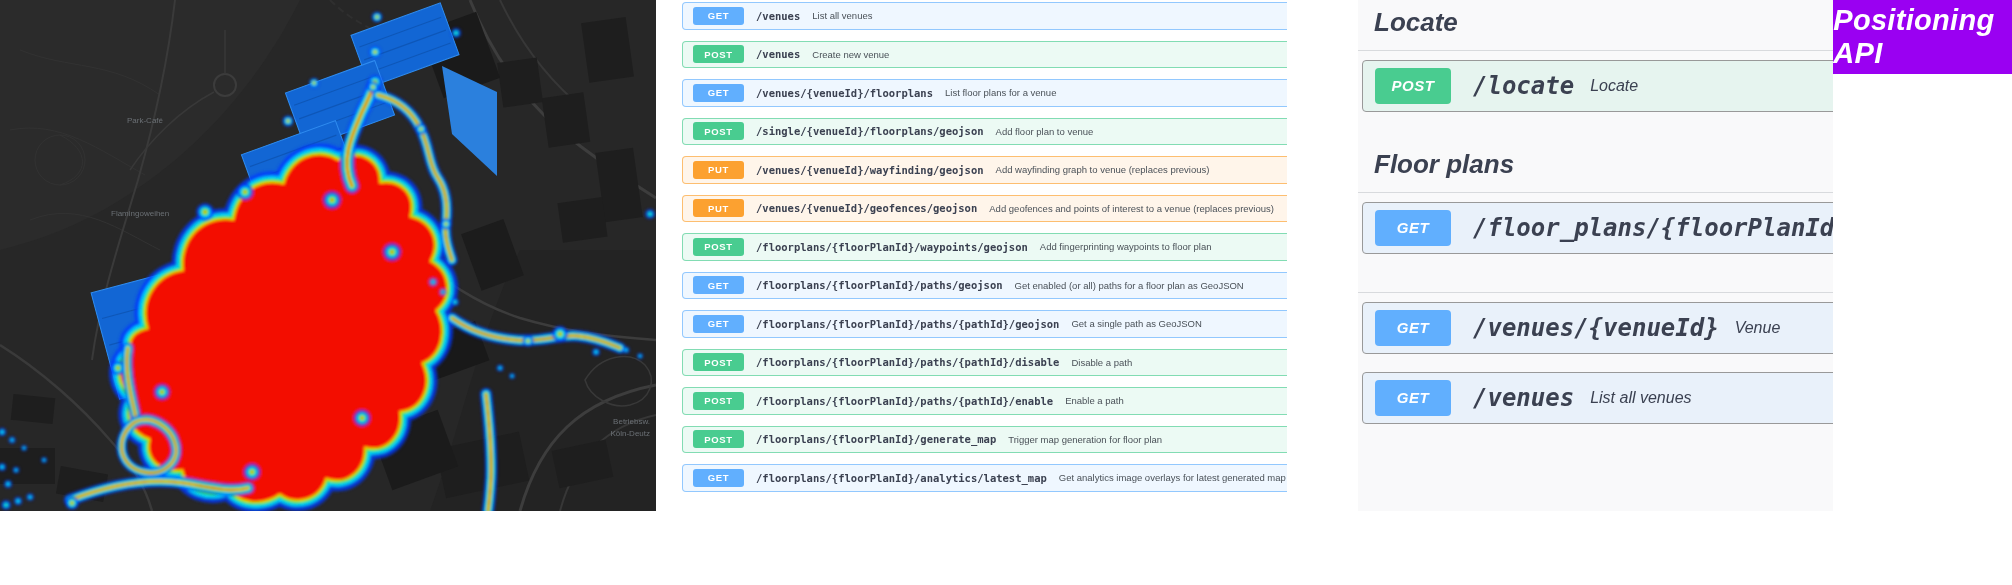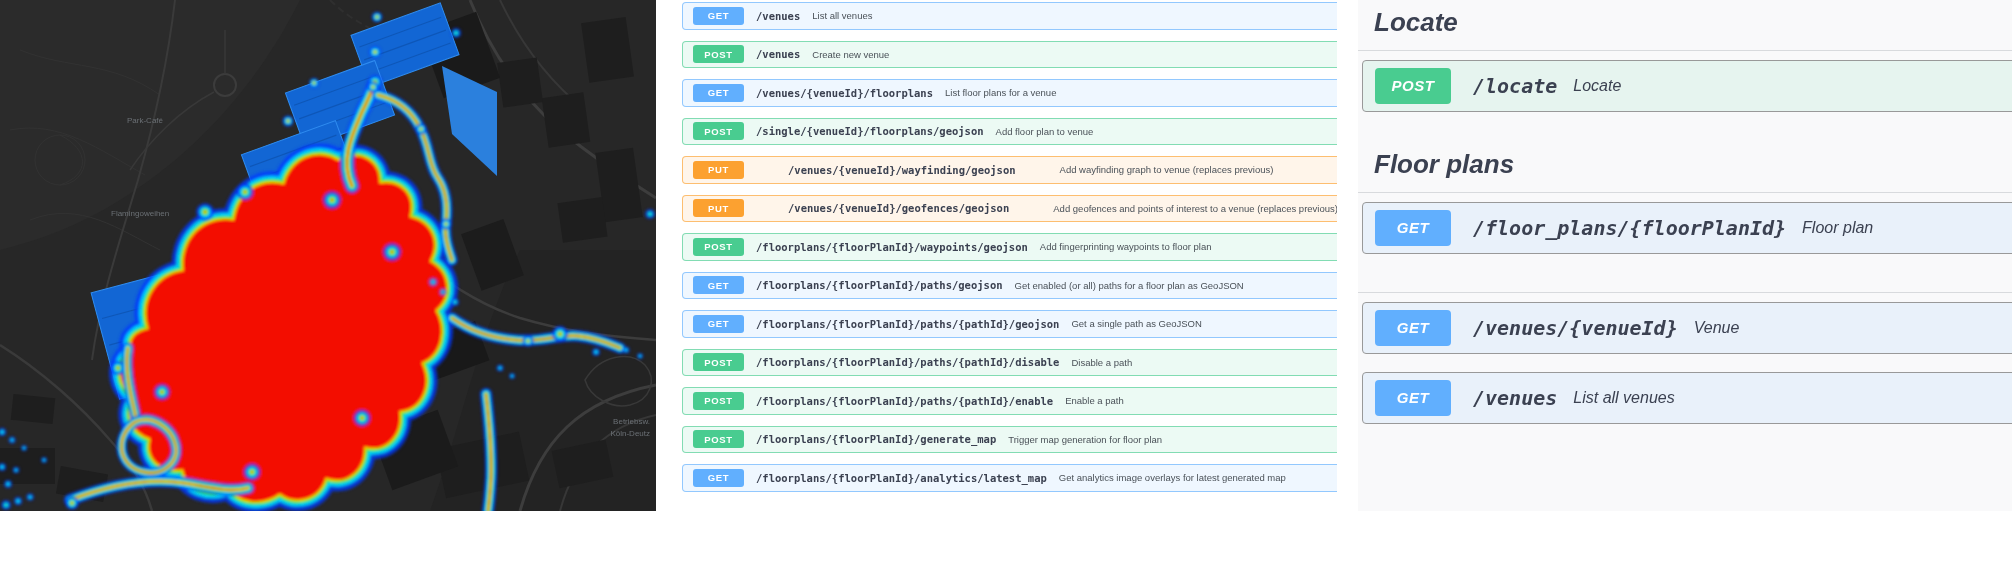--- a/index.html
+++ b/index.html
@@ -1,55 +1,55 @@
 <!DOCTYPE html>
 <html><head>
 <meta charset="utf-8">
 <style>
   html,body{margin:0;padding:0;background:#ffffff;}
   .canvas{position:relative;width:2012px;height:585px;overflow:hidden;
           font-family:"Liberation Sans",sans-serif;display:flex;background:#ffffff;}
-  .panel{display:flex;flex-direction:column;height:585px;}
+  .panel{display:flex;flex-direction:row;height:585px;}
   .panel-left{width:656px;}
   .panel-mid{width:660px;margin-left:21px;}
   .panel-right{width:654px;margin-left:21px;font-style:italic;}
   .content{height:511px;overflow:hidden;position:relative;}
   .panel-mid .content{background:#ffffff;padding:2px 0 0 5px;box-sizing:border-box;}
   .panel-right .content{background:#f9f9fa;box-sizing:border-box;}
   .banner{height:74px;display:flex;align-items:center;justify-content:center;
           background:#9a00f2;color:#ffffff;font-size:29px;font-weight:bold;letter-spacing:.3px;}
   
   .op-row{display:flex;align-items:center;height:27.5px;margin-bottom:11px;
           border:1px solid #999;border-radius:4px;padding-left:10px;
           width:calc(100% + 12px);box-sizing:border-box;white-space:nowrap;}
   .op-row .badge{display:inline-flex;align-items:center;justify-content:center;
           width:51px;height:18px;border-radius:3px;color:#fff;font-weight:bold;
           font-size:9.5px;letter-spacing:.6px;flex:none;}
   .op-row .path{margin-left:12px;font-family:"DejaVu Sans Mono",monospace;
           font-weight:bold;font-size:10.5px;color:#3b4151;}
   .op-row .desc{margin-left:12px;font-size:9.5px;color:#4a5158;}
   .m-get{background:rgba(97,175,254,.10);border-color:rgba(97,175,254,.65);}
   .m-post{background:rgba(73,204,144,.10);border-color:rgba(73,204,144,.65);}
-  .m-put{background:rgba(252,161,48,.10);border-color:rgba(252,161,48,.65);gap:32px;}
+  .m-put{background:rgba(252,161,48,.10);border-color:rgba(252,161,48,.65);}
   .m-get .badge{background:#61affe;}
   .m-post .badge{background:#49cc90;}
   .m-put .badge{background:#fca130;}
   
   .sec h2{margin:8px 0 12px 16px;font-size:26px;line-height:1.15;color:#3b4151;}
   .sec .divider{height:1px;background:#d8dadd;width:100%;margin-bottom:9px;}
   .sec{margin-top:0;}
   .sec + .sec{margin-top:38px;}
   .op-row-lg{display:flex;align-items:center;height:52px;margin:0 0 0 4px;
           border:1px solid #999;border-radius:4px;padding-left:12px;
           width:calc(100% + 20px);box-sizing:border-box;white-space:nowrap;}
   .op-row-lg .badge{display:inline-flex;align-items:center;justify-content:center;
           width:76px;height:36px;border-radius:4px;color:#fff;font-weight:bold;
           font-size:15px;letter-spacing:.5px;flex:none;}
   .op-row-lg .path{margin-left:22px;font-family:"DejaVu Sans Mono",monospace;
-          font-weight:bold;font-size:20px;color:#3b4151;}
+          font-weight:bold;font-size:24px;color:#3b4151;}
   .op-row-lg .desc{margin-left:16px;font-size:16px;color:#3b4151;}
   .op-row-lg + .op-row-lg{margin-top:18px;}
   
   .map{width:656px;height:511px;background:#b91c1c;}
   .maplabel{font-family:"Liberation Sans",sans-serif;font-size:8px;fill:#6b7075;}
 </style>
 </head>
 <body>
 
 <div class="canvas">
@@ -424,14 +424,17 @@
             <span class="path">/venues/{venueId}</span>
             <span class="desc">Venue</span>
           </div>
         <div class="op-row-lg m-get">
             <span class="badge">GET</span>
             <span class="path">/venues</span>
             <span class="desc">List all venues</span>
           </div>
       </div>
     </div>
+    <div class="banner">
+      <span>Positioning API</span>
+    </div>
   </section>
 </div>
 
 </body></html>

